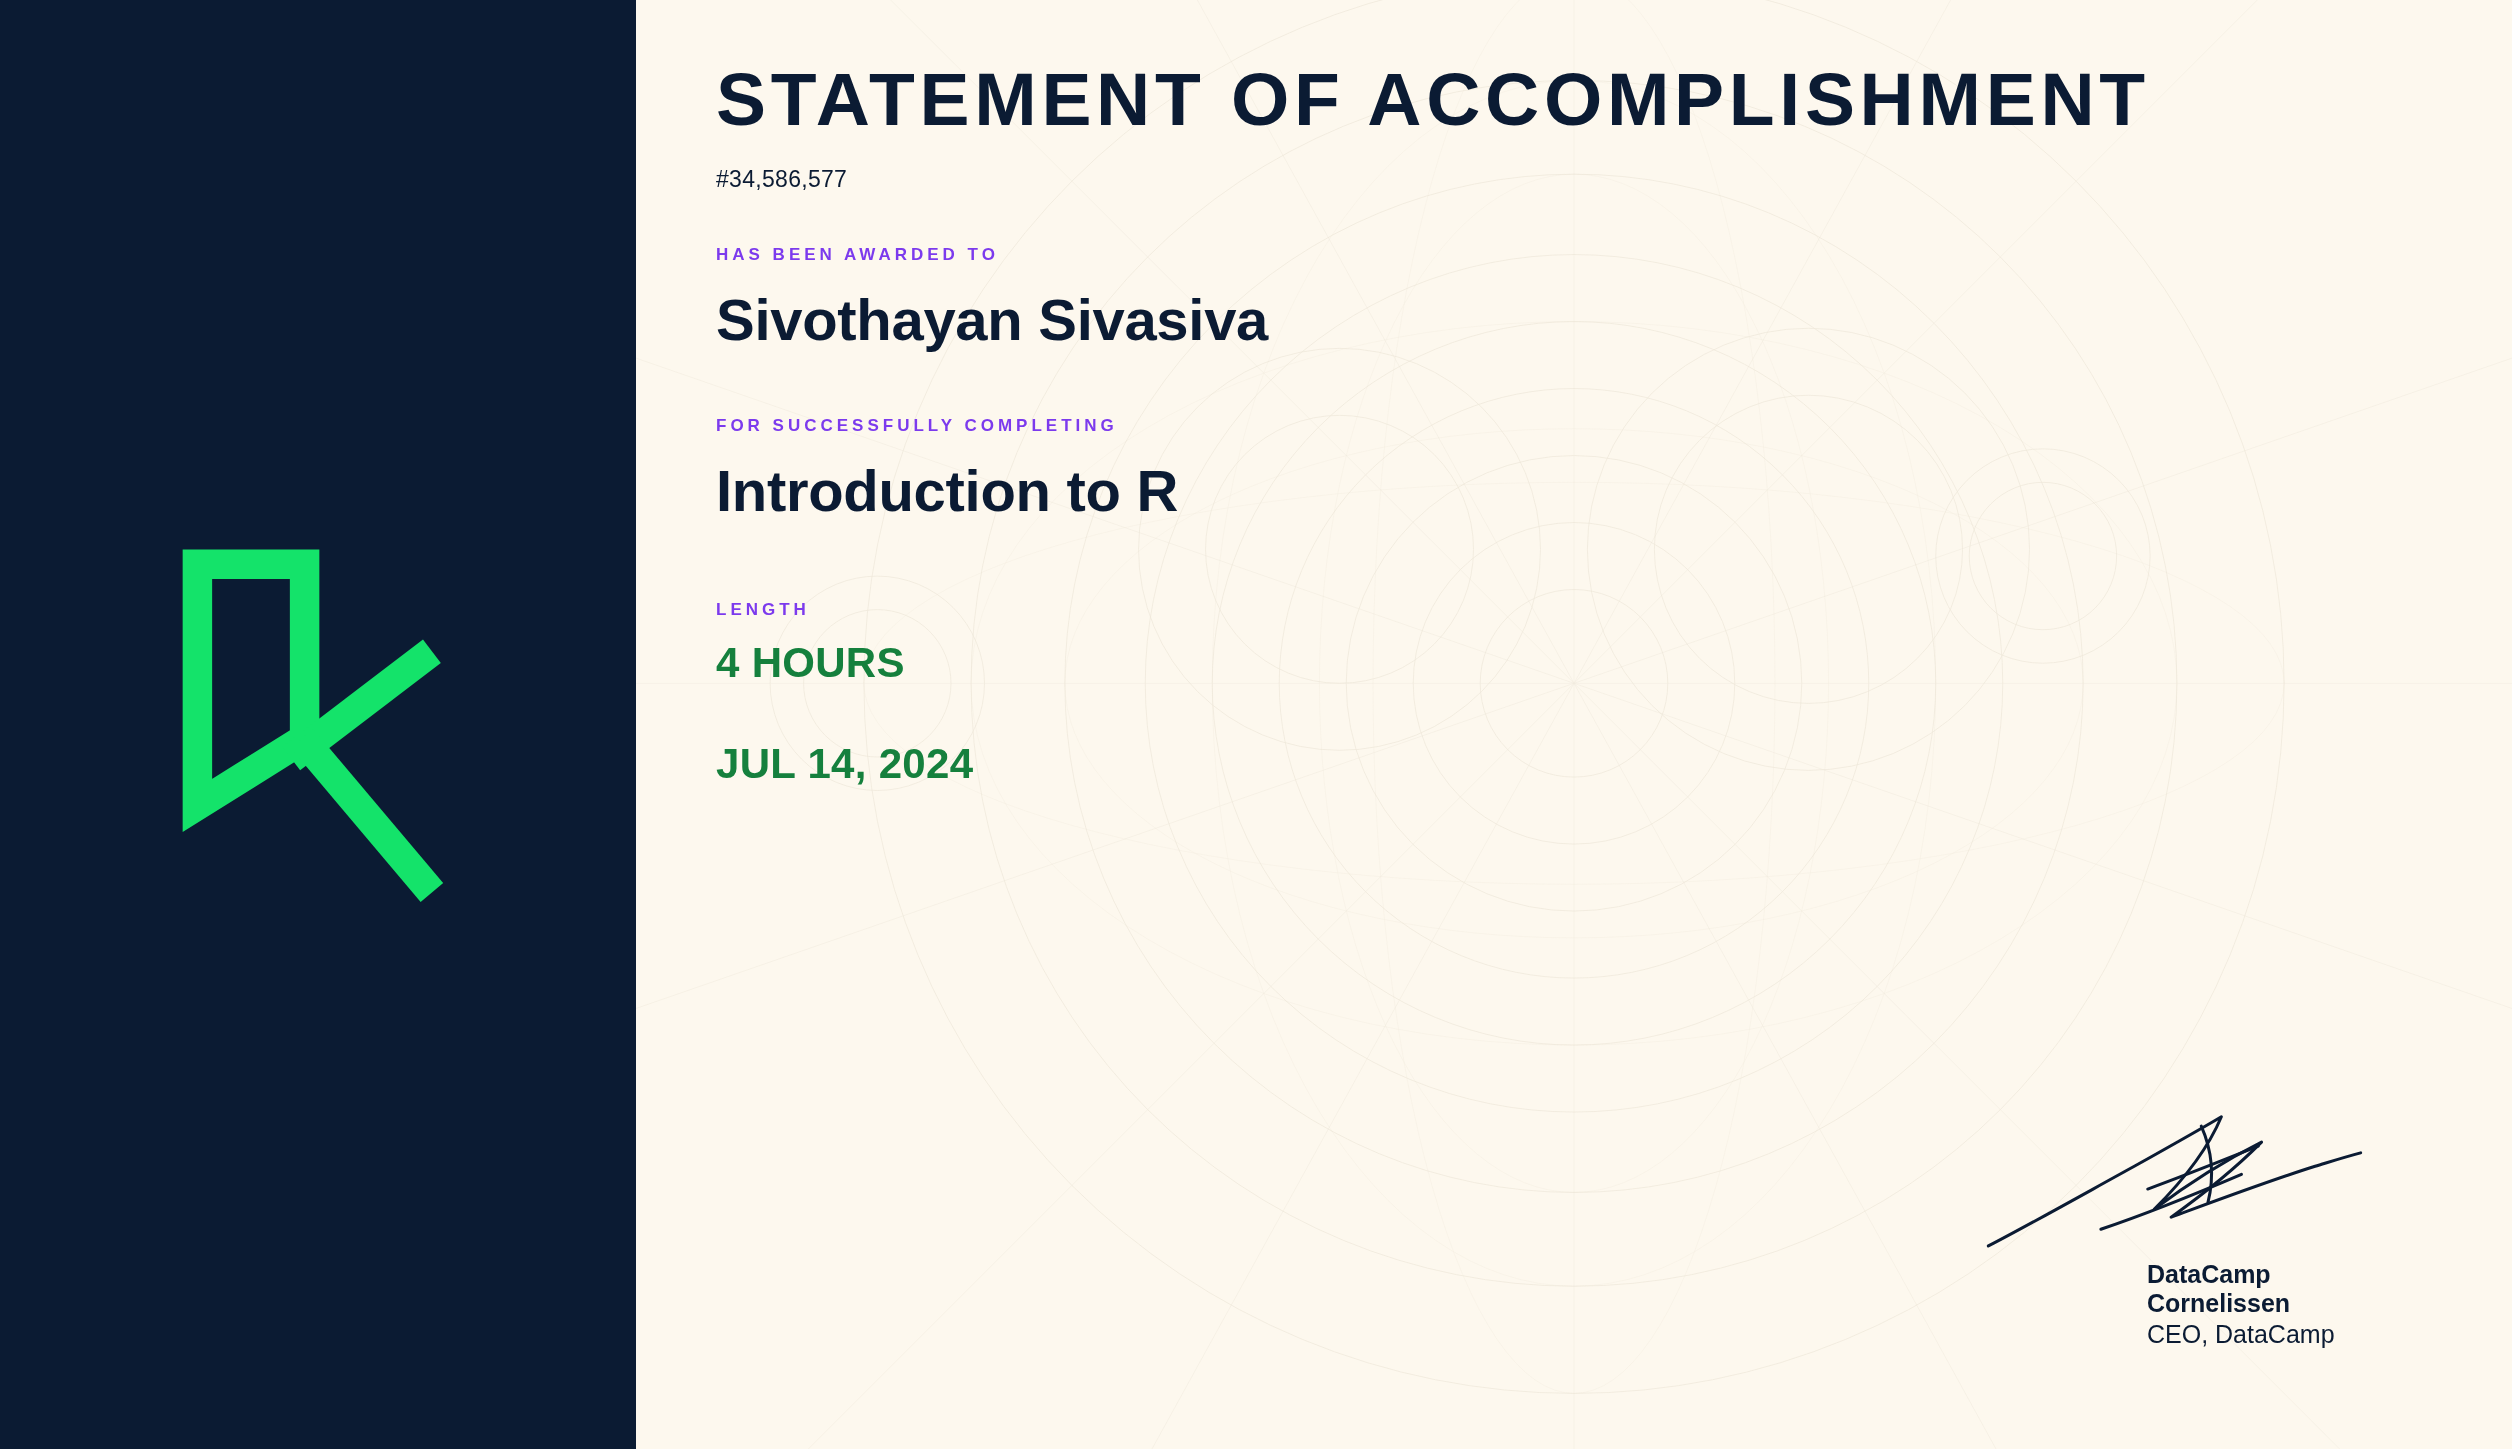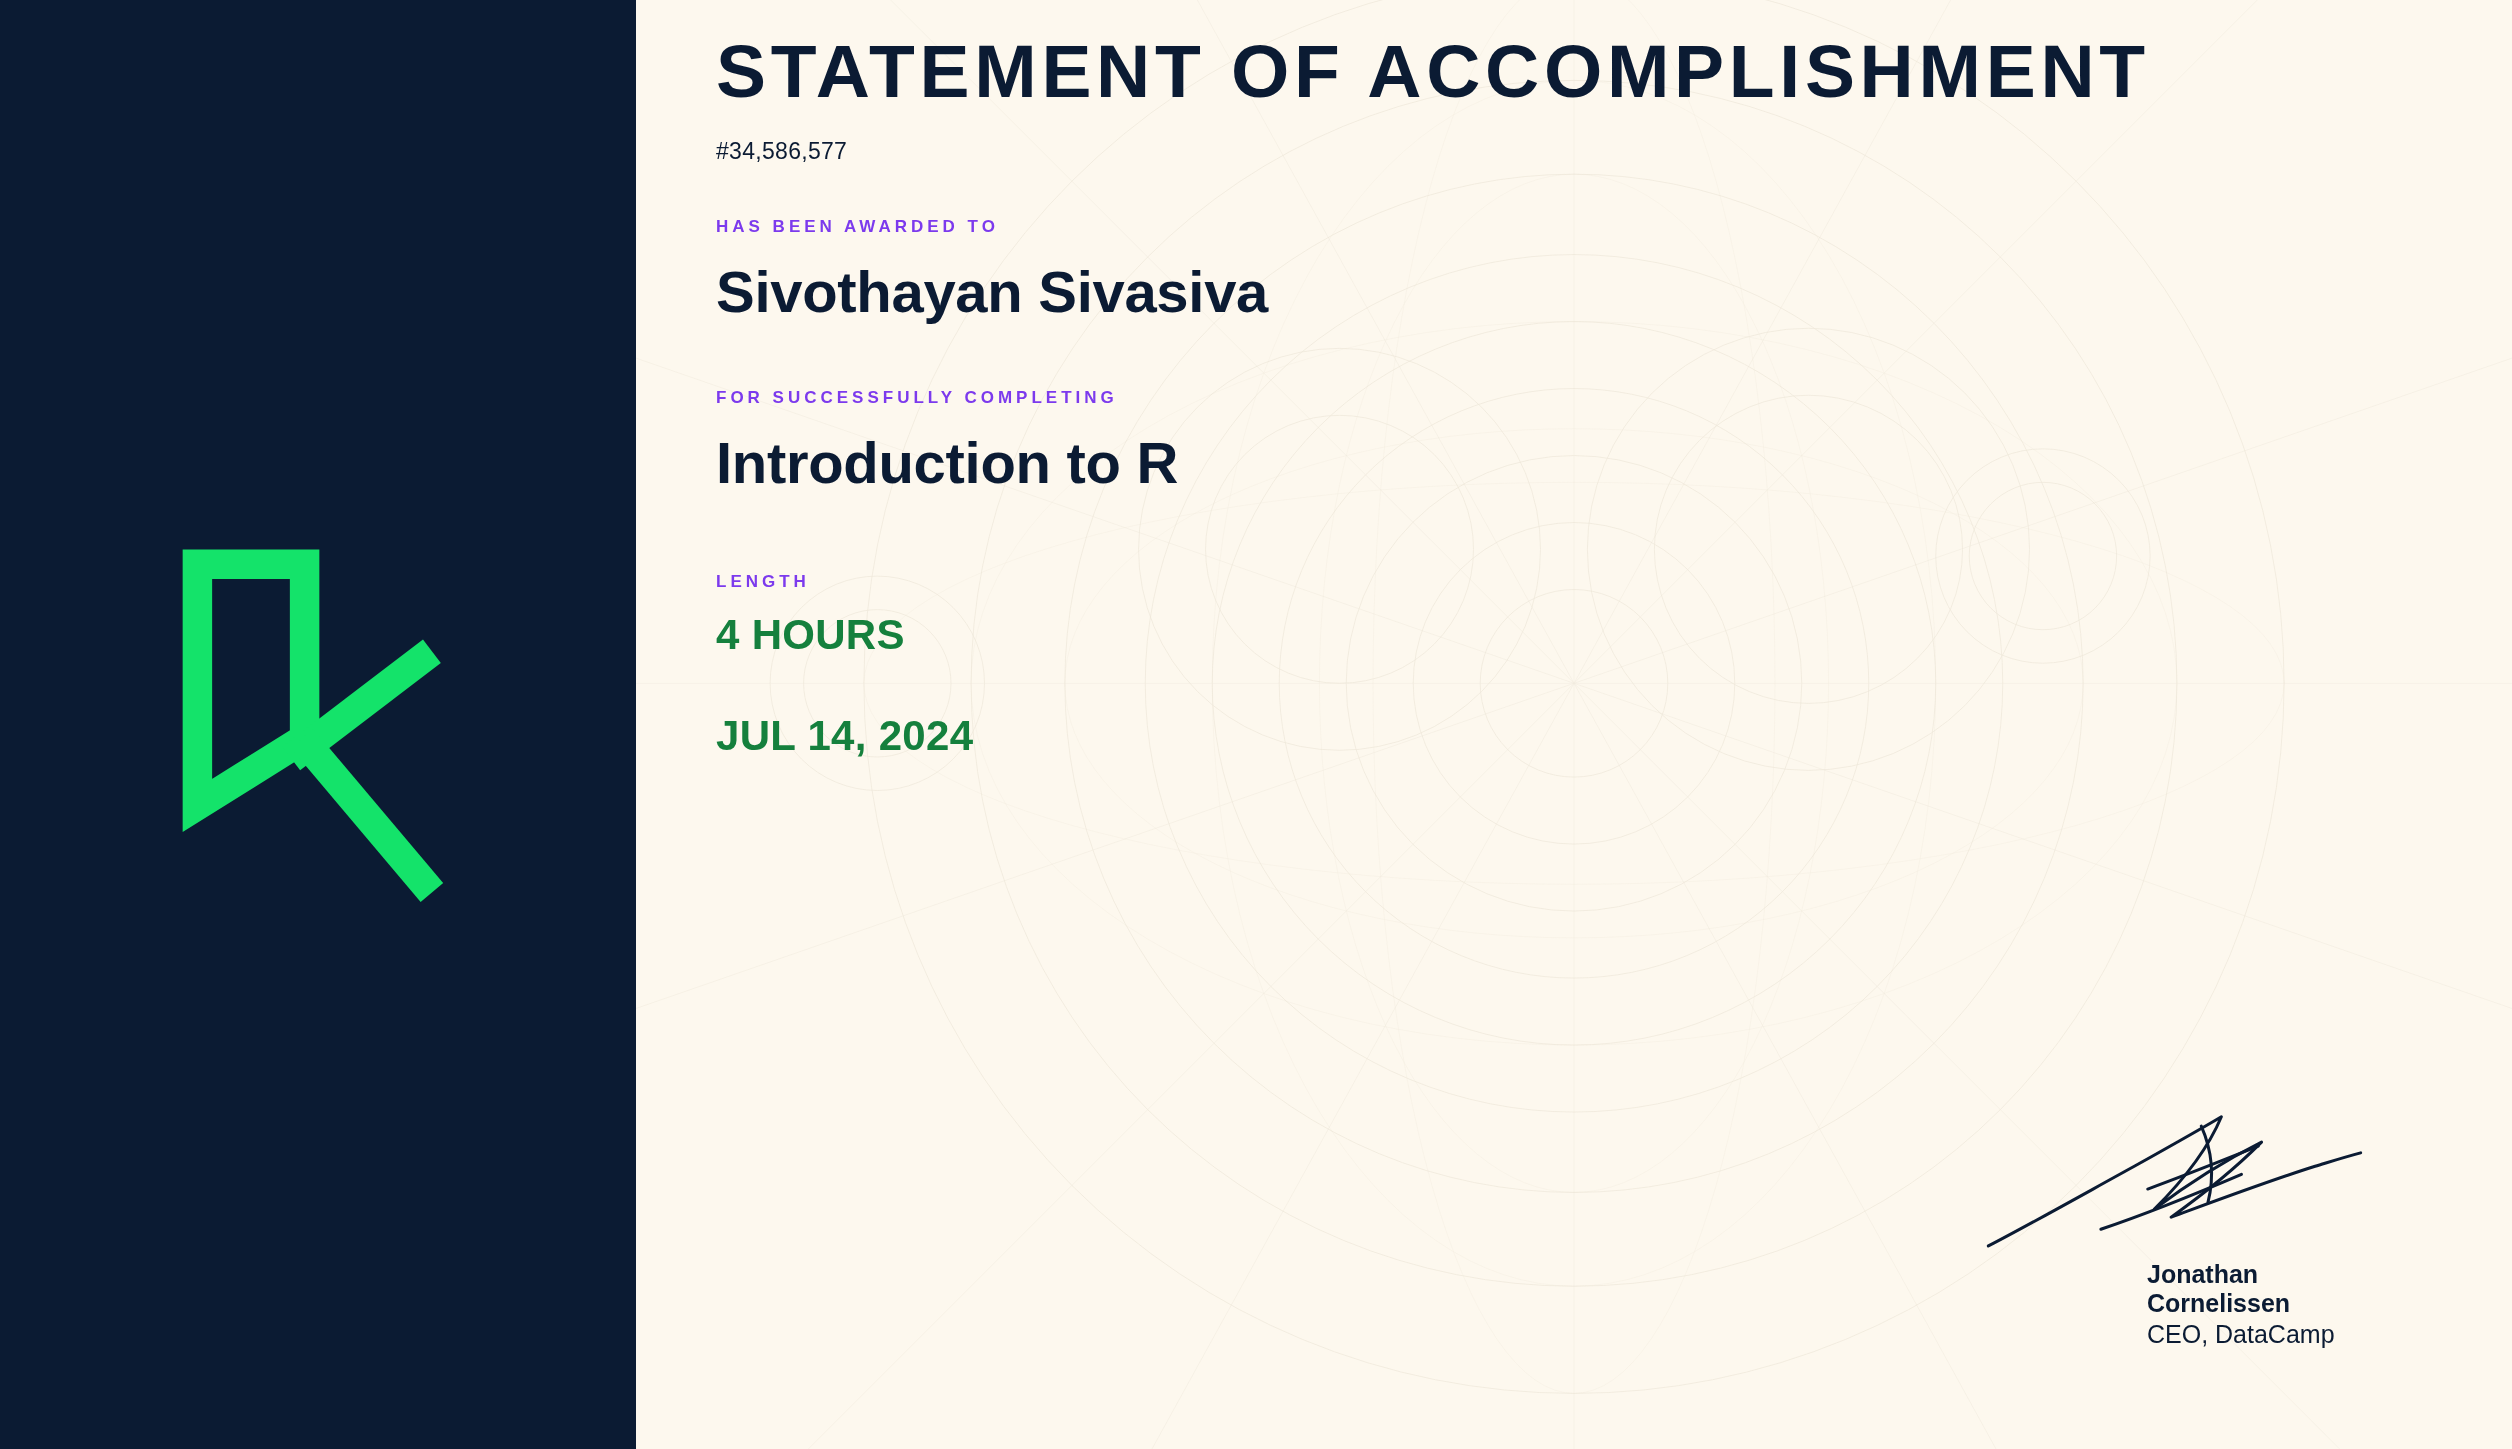--- a/index.html
+++ b/index.html
@@ -43,21 +43,21 @@
   .guilloche {
     position:absolute;
     top:0; left:0;
     width:1876px; height:1449px;
     pointer-events:none;
     opacity:0.55;
   }
   .content {
     position:relative;
     z-index:2;
-    padding:32px 0 0 80px;
+    padding:60px 0 0 80px;
     height:100%;
     border-radius:8px;
   }
 
   .title {
     font-size:75px;
     font-weight:bold;
     letter-spacing:4.7px;
     color:#0b1b33;
     line-height:1.05;
@@ -244,19 +244,19 @@
 
     <div class="signature-area">
       <svg class="signature-svg" viewBox="0 0 580 230">
         <g fill="none" stroke="#0b1b33" stroke-width="4.5" stroke-linecap="round" stroke-linejoin="round">
           <path d="M12 215 C70 185, 150 140, 230 96 C280 68, 330 40, 360 22 C340 70, 300 120, 260 160 C300 130, 360 90, 420 60 C380 100, 330 140, 285 172 C345 150, 430 118, 500 96 C520 90, 545 82, 568 76"></path>
           <path d="M250 130 C300 112, 360 88, 415 66"></path>
           <path d="M330 36 C345 70, 350 110, 340 150"></path>
           <path d="M180 190 C245 168, 320 138, 390 108"></path>
         </g>
       </svg>
-      <div class="sig-name">Jonathan Cornelissen</div>
+      <div class="sig-name">DataCamp Cornelissen</div>
       <div class="sig-role">CEO, DataCamp</div>
     </div>
 
   </div>
 </div>
 
 
 </body></html>

